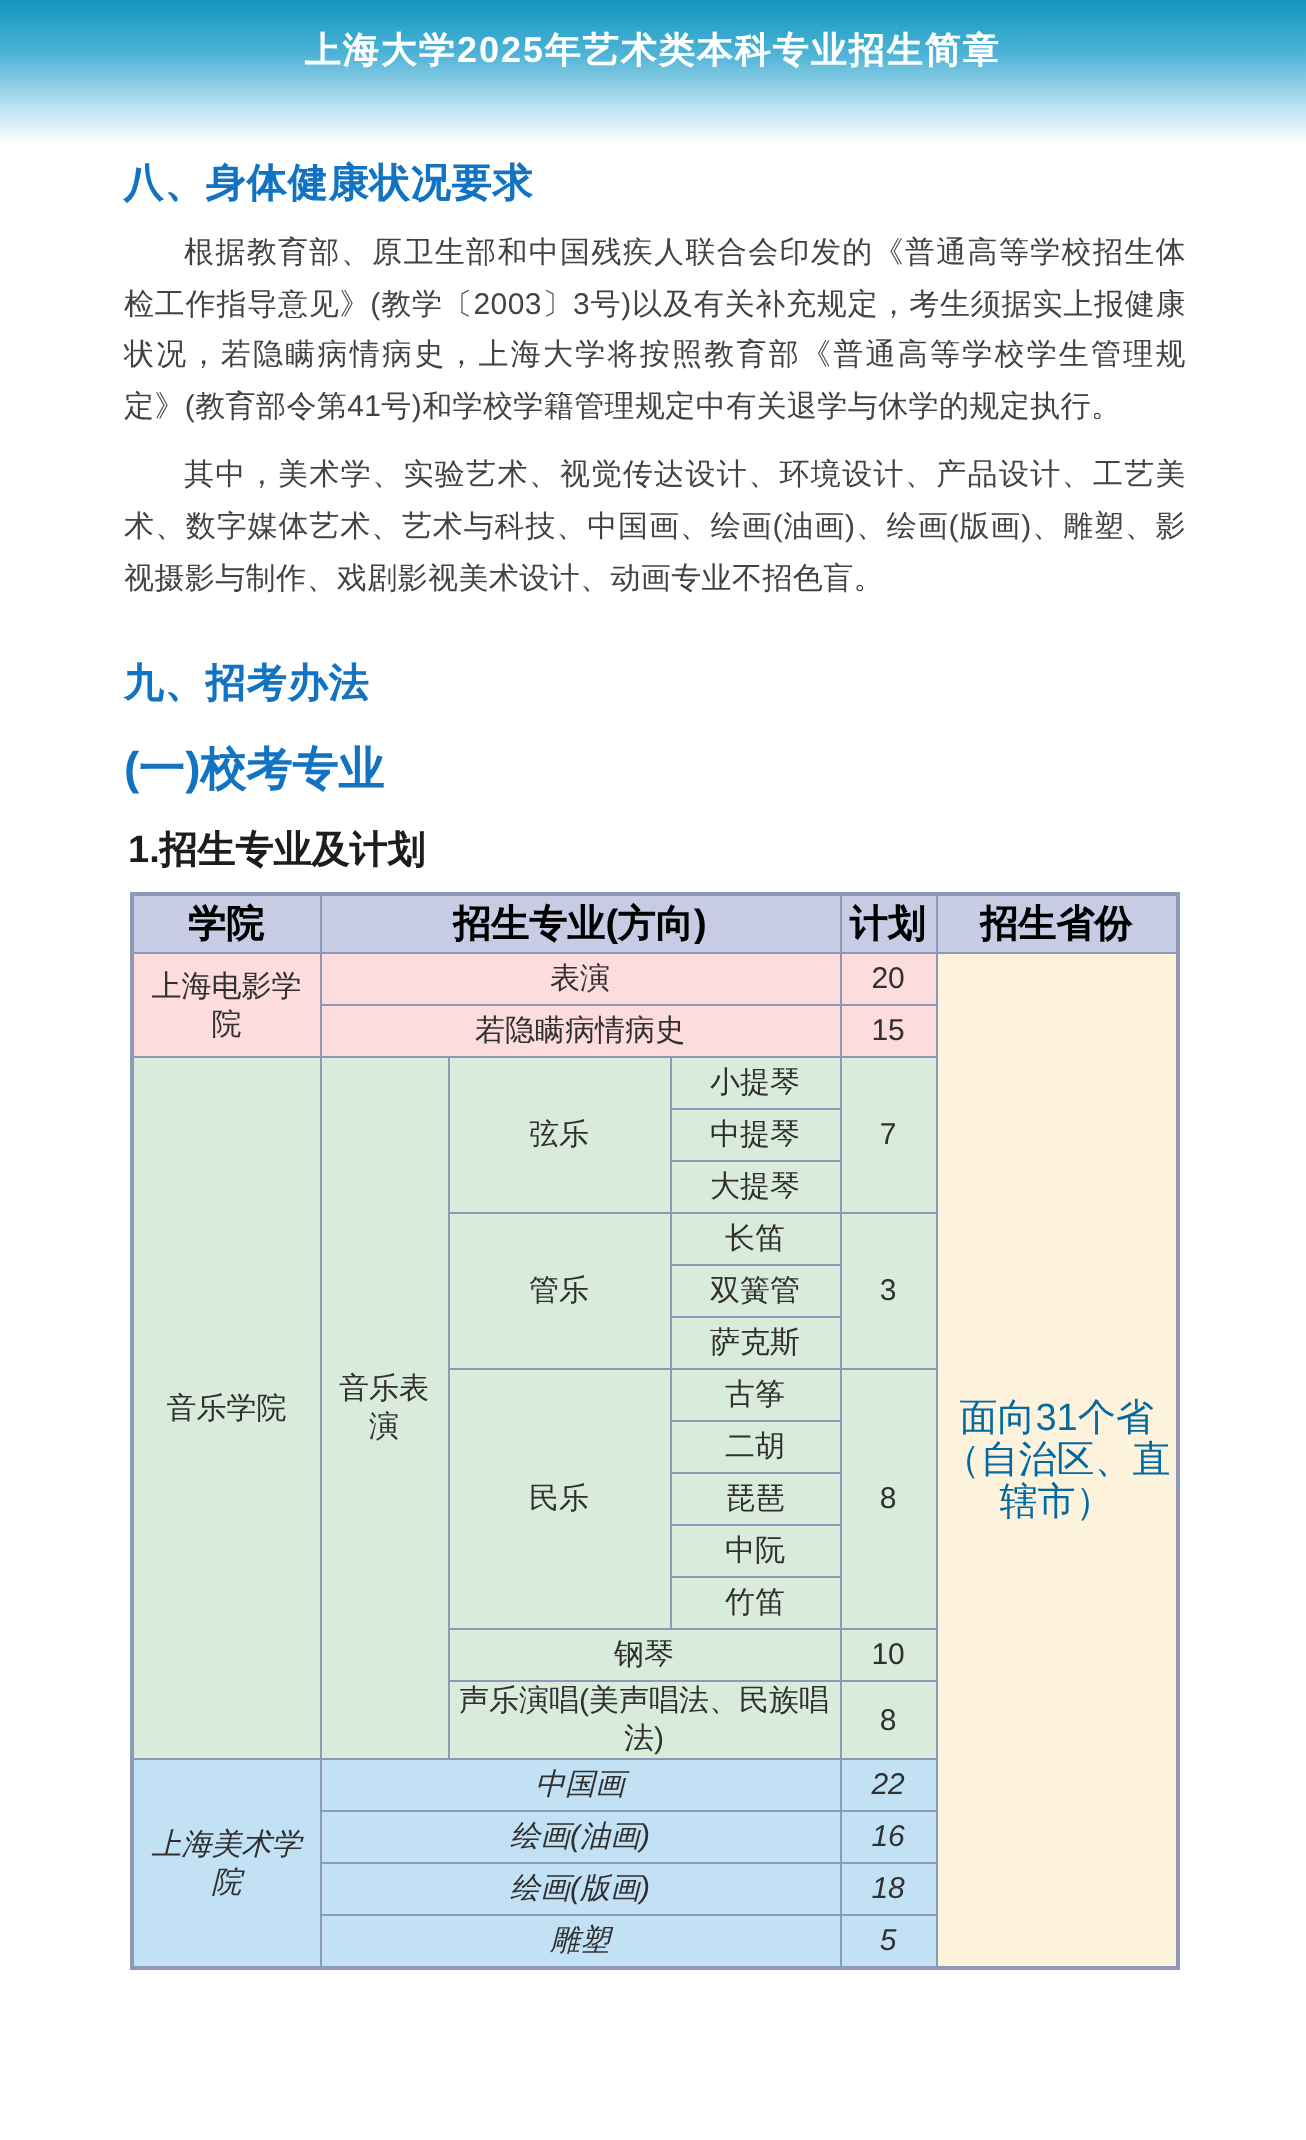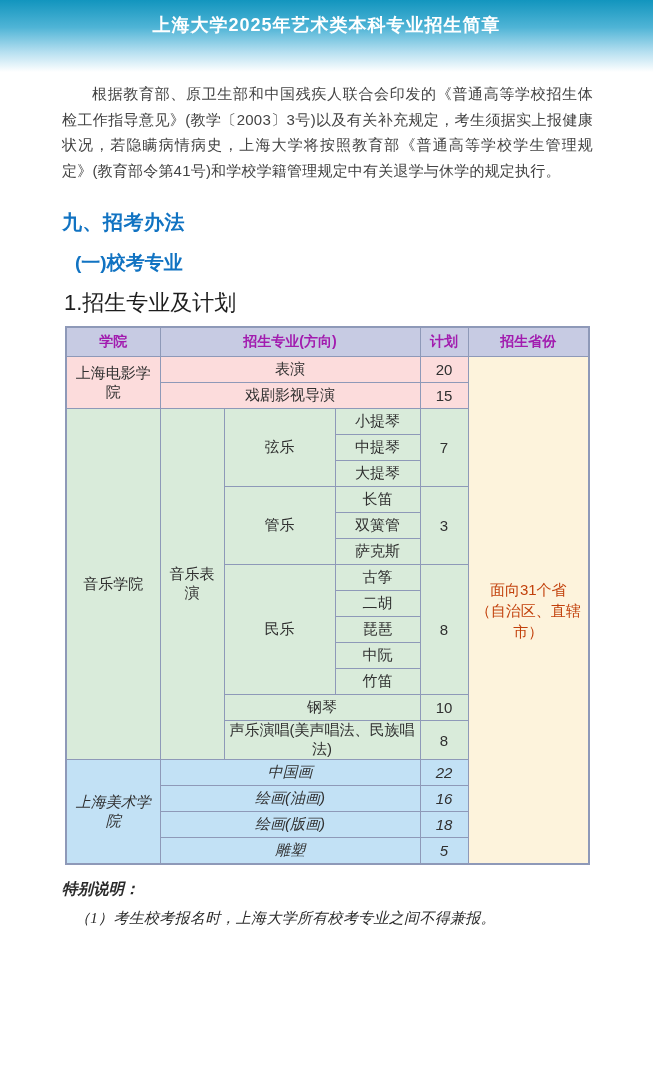--- a/index.html
+++ b/index.html
@@ -47,28 +47,28 @@
     font-size: 15px;
     line-height: 25.6px;
     color: var(--text-color);
     text-align: justify;
     text-indent: 2em;
     letter-spacing: 0.2px;
   }
   h2.sec.second { padding-top: 26px; }
   h3.subsec {
     color: var(--heading-blue);
-    font-size: 19px;
-    font-weight: bold;
-    margin: 14px 0 0 13px;
+    font-size: 23px;
+    font-weight: bold;
+    margin: 14px 0 0 0;
   }
   h4.subsub {
     color: #1d1d1d;
-    font-size: 22px;
-    font-weight: normal;
+    font-size: 19px;
+    font-weight: bold;
     margin: 12px 0 0 2px;
   }
   table.plan {
     border-collapse: collapse;
     table-layout: fixed;
     width: 523px;
     margin: 8px 0 0 3px;
     border: 2px solid var(--table-border);
   }
   table.plan td, table.plan th {
@@ -78,29 +78,29 @@
     font-size: 15px;
     color: #303030;
     padding: 0 2px;
     height: 25px;
     overflow: hidden;
   }
   table.plan th {
     background: var(--table-header-bg);
     font-weight: bold;
     height: 28px;
-    font-size: 14px;
-    color: #a21caf;
+    font-size: 19px;
+    color: #000000;
   }
   td.pink  { background: var(--film-bg); }
   td.green { background: var(--music-bg); }
   td.blue  { background: var(--art-bg); font-style: italic; }
   td.cream { background: var(--province-bg); }
   td.num { font-size: 15.5px; }
-  .province-line { line-height: 21px; font-size: 15px; color: #c2410c; }
+  .province-line { line-height: 21px; font-size: 19px; color: #0369a1; }
   .notes {
     margin: 14px 0 0 0;
     font-family: "Liberation Serif", serif;
     font-style: italic;
     color: #2a2a2a;
   }
   .notes .notes-title {
     font-size: 15.5px;
     font-weight: bold;
   }
@@ -114,21 +114,23 @@
 <body>
 
 <div class="page">
 
   <div class="banner">
     <div class="title">上海大学2025年艺术类本科专业招生简章</div>
   </div>
 
   <div class="content">
 
+    <h2 class="sec">八、身体健康状况要求</h2>
     <p class="para">根据教育部、原卫生部和中国残疾人联合会印发的《普通高等学校招生体检工作指导意见》(教学〔2003〕3号)以及有关补充规定，考生须据实上报健康状况，若隐瞒病情病史，上海大学将按照教育部《普通高等学校学生管理规定》(教育部令第41号)和学校学籍管理规定中有关退学与休学的规定执行。</p>
+    <p class="para">其中，美术学、实验艺术、视觉传达设计、环境设计、产品设计、工艺美术、数字媒体艺术、艺术与科技、中国画、绘画(油画)、绘画(版画)、雕塑、影视摄影与制作、戏剧影视美术设计、动画专业不招色盲。</p>
 
     <h2 class="sec second">九、招考办法</h2>
     <h3 class="subsec">(一)校考专业</h3>
     <h4 class="subsub">1.招生专业及计划</h4>
 
     <table class="plan">
       <colgroup>
         <col style="width:94px">
         <col style="width:64px">
         <col style="width:111px">
@@ -147,21 +149,21 @@
       <tr>
         <td class="pink" rowspan="2">上海电影学院</td>
         <td class="pink" colspan="3">表演</td>
         <td class="pink num">20</td>
         <td class="cream" rowspan="19">
           <div class="province-line">面向31个省</div>
           <div class="province-line">（自治区、直辖市）</div>
         </td>
       </tr>
       <tr>
-        <td class="pink" colspan="3">戏剧影视导演</td>
+        <td class="pink" colspan="3">若隐瞒病情病史</td>
         <td class="pink num">15</td>
       </tr>
 
       <tr>
         <td class="green" rowspan="13">音乐学院</td>
         <td class="green" rowspan="13">音乐表演</td>
         <td class="green" rowspan="3">弦乐</td>
         <td class="green">小提琴</td>
         <td class="green num" rowspan="3">7</td>
       </tr>
@@ -224,20 +226,15 @@
         <td class="blue" colspan="3">绘画(版画)</td>
         <td class="blue num">18</td>
       </tr>
       <tr>
         <td class="blue" colspan="3">雕塑</td>
         <td class="blue num">5</td>
       </tr>
     </tbody>
       </table>
 
-    <div class="notes">
-      <div class="notes-title">特别说明：</div>
-      <div class="note-item">（1）考生校考报名时，上海大学所有校考专业之间不得兼报。</div>
-
-    </div>
 
   </div>
 </div>
 
 </body></html>

